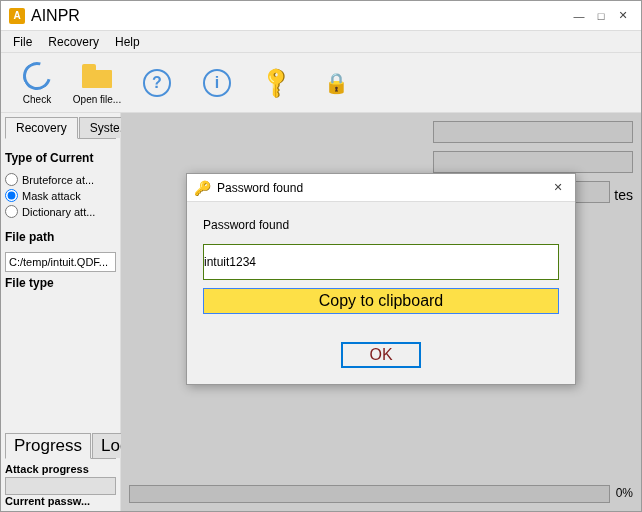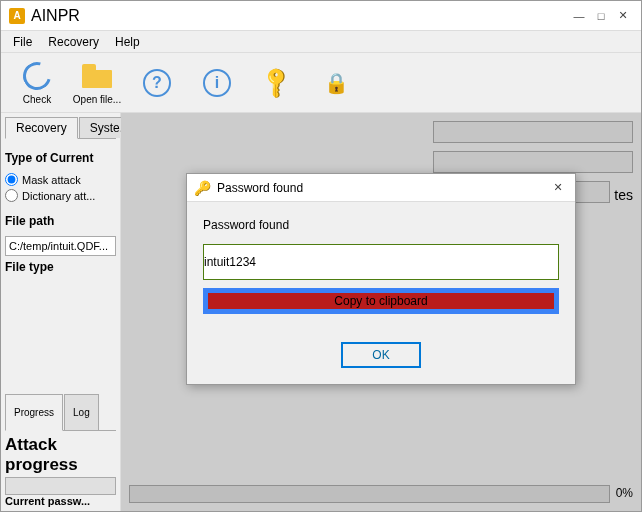--- a/index.html
+++ b/index.html
@@ -282,35 +282,35 @@
     
     .bottom-section {
       margin-top: 4px;
     }
     .progress-tab-bar {
       display: flex;
       border-bottom: 1px solid #aaa;
       margin-bottom: 4px;
     }
     .progress-tab {
-      padding: 12px 8px;
-      font-size: 10px;
+      padding: 2px 8px;
+      font-size: 17px;
       cursor: pointer;
       background: #e0e0e0;
       border: 1px solid #aaa;
       border-bottom: none;
       margin-right: 1px;
     }
     .progress-tab.active {
       background: #f0f0f0;
       border-bottom: 1px solid #f0f0f0;
       margin-bottom: -1px;
     }
     .attack-progress-label {
-      font-size: 17px;
+      font-size: 11px;
       font-weight: bold;
       margin-bottom: 2px;
     }
     .current-password-label {
       font-size: 11px;
       font-weight: bold;
     }
 
     
     .right-panel {
@@ -415,40 +415,40 @@
       height: 36px;
       border: 1px solid #4d7c0f;
       background: white;
       padding: 2px 0;
       font-size: 12px;
       color: #000;
     }
     .dialog-copy-btn {
       width: 100%;
       height: 26px;
-      background: #b91c1c;
-      border: 5px solid #3b82f6;
-      cursor: pointer;
-      font-size: 12px;
+      background: #fde047;
+      border: 1px solid #3b82f6;
+      cursor: pointer;
+      font-size: 16px;
       color: #000;
     }
 
     .dialog-footer {
       display: flex;
       justify-content: center;
       padding: 12px 16px 16px;
     }
     .dialog-ok-btn {
       width: 80px;
       height: 26px;
       background: #f0f0f0;
       border: 2px solid #0078d7;
       cursor: pointer;
-      font-size: 12px;
-      color: #0369a1;
+      font-size: 16px;
+      color: #7f1d1d;
     }
 
     
     .progress-bar-container {
       height: 18px;
       background: #e0e0e0;
       border: 1px solid #aaa;
       margin-top: 2px;
       position: relative;
       width: 100%;
@@ -537,20 +537,24 @@
 
     <div class="left-panel">
 
       <div class="tab-bar">
         <div class="tab active">Recovery</div>
         <div class="tab">Syste...</div>
       </div>
 
       <div class="section-label">Type of Current</div>
       <div class="radio-group">
+        <label class="radio-item">
+          <input type="radio" name="attack" style="">
+          <span>Bruteforce at...</span>
+        </label>
         <label class="radio-item">
           <input type="radio" name="attack" checked="" style="">
           <span>Mask attack</span>
         </label>
         <label class="radio-item">
           <input type="radio" name="attack" style="">
           <span>Dictionary att...</span>
         </label>
       </div>
 

